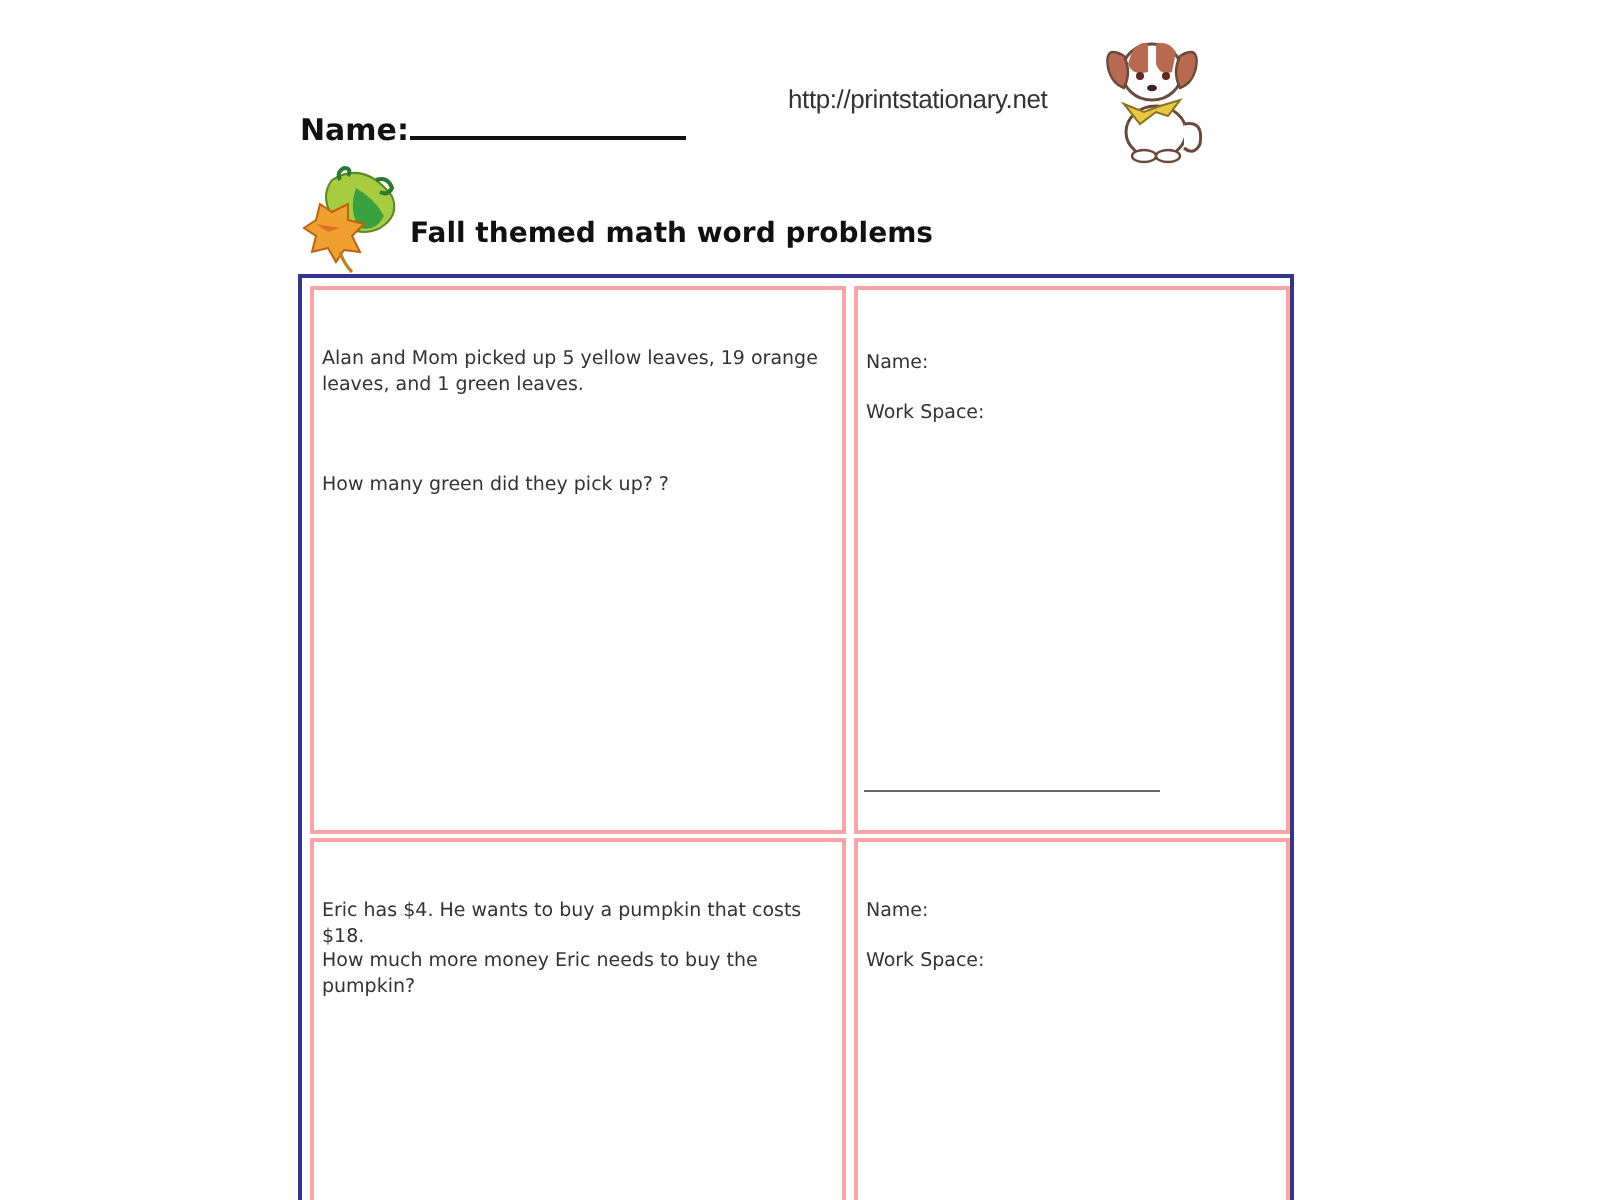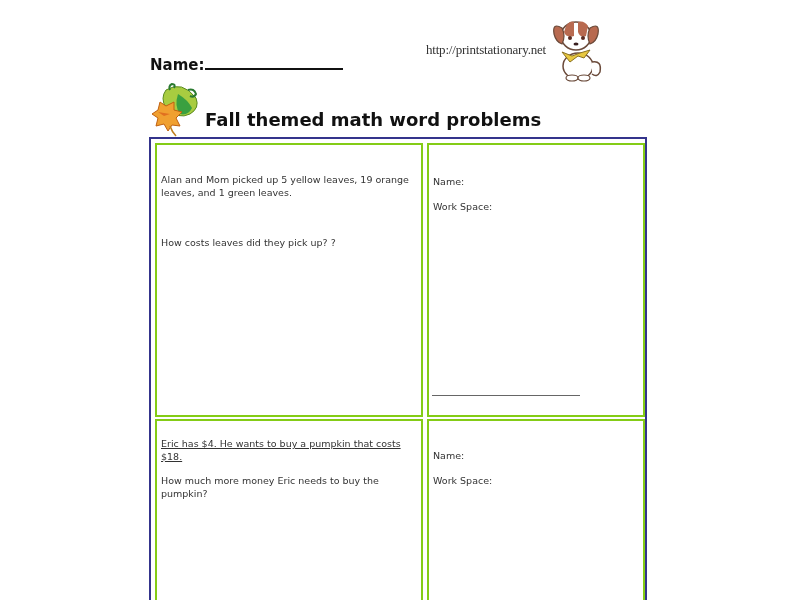--- a/index.html
+++ b/index.html
@@ -1,24 +1,24 @@
 <!DOCTYPE html>
 <html><head>
   <meta charset="utf-8">
   <style>
     html, body { margin: 0; padding: 0; background: #ffffff; }
     body { width: 800px; height: 600px; overflow: hidden; position: relative; font-family: "DejaVu Sans", sans-serif; color: #222; }
     .name-line { position: absolute; left: 150px; top: 54px; font-family: "DejaVu Sans", sans-serif; font-weight: bold; font-size: 15px; color: #111; }
     .name-line .underline { display: inline-block; width: 138px; border-bottom: 2px solid #111; margin-left: 1px; height: 14px; vertical-align: baseline; }
-    .site-url { position: absolute; left: 394px; top: 42px; font-family: Liberation Serif, serif; font-size: 13px; color: #333; letter-spacing: -0.2px; margin-left: 32px; }
+    .site-url { position: absolute; left: 394px; top: 42px; font-family: Liberation Sans, sans-serif; font-size: 13px; color: #333; letter-spacing: -0.2px; }
     .dog { position: absolute; left: 548px; top: 14px; width: 56px; height: 68px; }
     .leaves { position: absolute; left: 148px; top: 82px; width: 54px; height: 55px; }
-    .title { position: absolute; left: 205px; top: 109px; font-weight: bold; font-size: 18px; color: #111; }
+    .title { position: absolute; left: 205px; top: 109px; font-weight: bold; font-size: 14px; color: #111; }
     .outer { position: absolute; left: 149px; top: 137px; width: 498px; height: 470px; border: 2px solid #34348c; border-bottom: none; box-sizing: border-box; }
-    .cell { position: absolute; border: 2px solid #84cc16; box-sizing: border-box; background: #fff; font-size: 9.5px; color: #333; line-height: 12.5px; }
+    .cell { position: absolute; border: 2px solid #fca5a5; box-sizing: border-box; background: #fff; font-size: 9.5px; color: #333; line-height: 12.5px; }
     .cell p { margin: 0; position: absolute; left: 4px; right: 6px; }
     .answer-line { position: absolute; left: 3px; width: 148px; border-bottom: 1px solid #666; }
   </style>
 </head>
 <body>
 
 <div class="name-line">
   <span>Name:</span><span class="underline"></span>
 </div>
 
@@ -49,29 +49,29 @@
   <path d="M10 30 l6 4 l6 -2" fill="#e07020"></path>
   <path d="M22 44 q2 6 6 10" fill="none" stroke="#c08020" stroke-width="1.6"></path>
 </svg>
 
 <div class="title">Fall themed math word problems</div>
 
 <div class="outer">
 
   <div class="cell" style="left:4px; top:4px; width:268px; height:274px;">
     <p style="top:29px;">Alan and Mom picked up 5 yellow leaves, 19 orange leaves, and 1 green leaves.</p>
-    <p style="top:92px;">How costs leaves did they pick up? ?</p>
+    <p style="top:92px;">How many green did they pick up? ?</p>
   </div>
   <div class="cell" style="left:276px; top:4px; width:218px; height:274px;">
     <p style="top:31px;">Name:</p>
     <p style="top:56px;">Work Space:</p>
     <div class="answer-line" style="top:250px;"></div>
   </div>
 
   <div class="cell" style="left:4px; top:280px; width:268px; height:200px;">
-    <p style="top:17px;text-decoration:underline;">Eric has $4. He wants to buy a pumpkin that costs $18.</p>
+    <p style="top:29px;">Eric has $4. He wants to buy a pumpkin that costs $18.</p>
     <p style="top:54px;">How much more money Eric needs to buy the pumpkin?</p>
   </div>
   <div class="cell" style="left:276px; top:280px; width:218px; height:200px;">
     <p style="top:29px;">Name:</p>
     <p style="top:54px;">Work Space:</p>
   </div>
 </div>
 
 </body></html>

